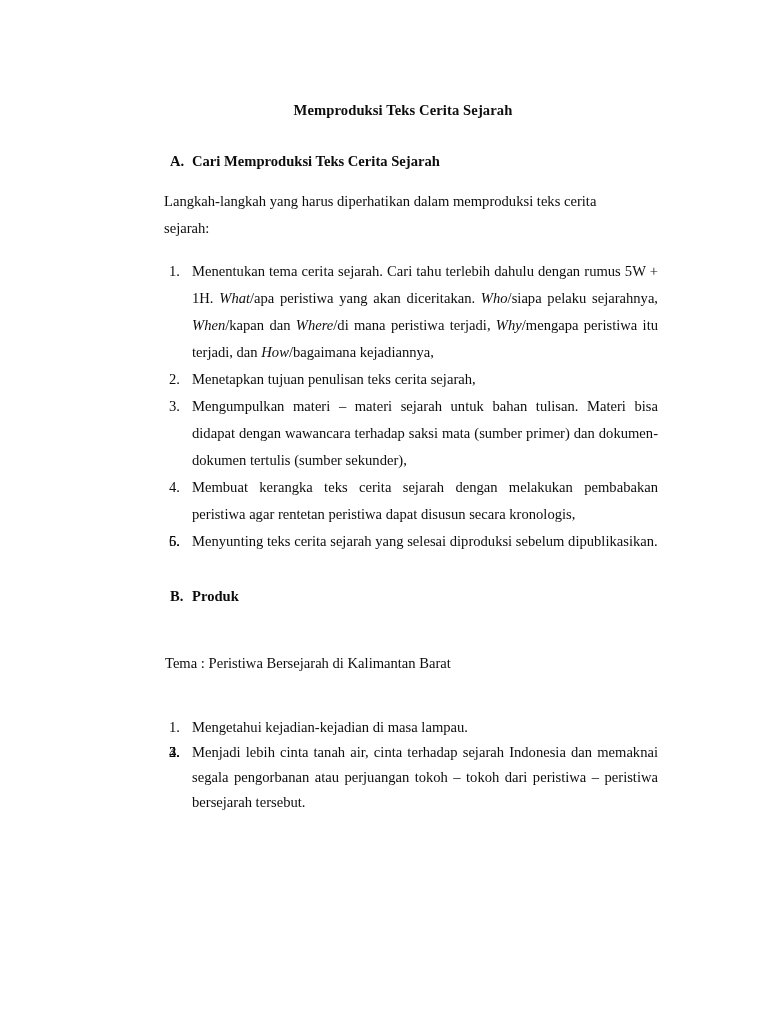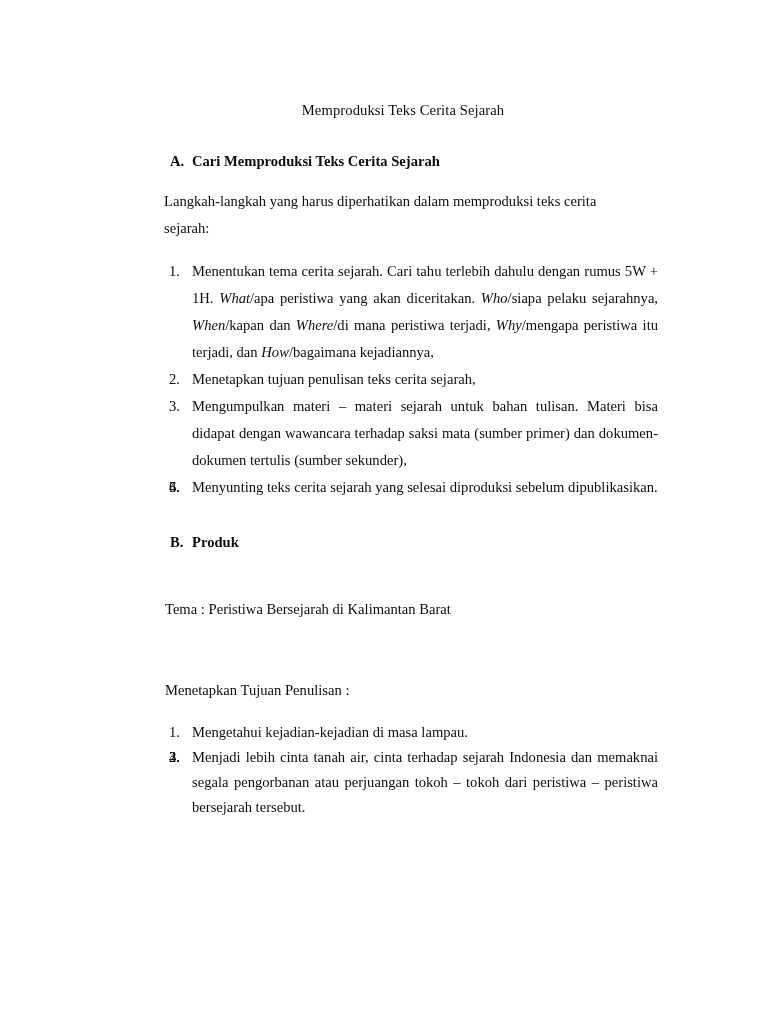--- a/index.html
+++ b/index.html
@@ -26,21 +26,21 @@
   }
   .content {
     position: absolute;
     left: 148px;
     top: 100px;
     width: 510px;
   }
 
   .doc-title {
     text-align: center;
-    font-weight: normal;
+    font-weight: bold;
     font-size: 14.6px;
     line-height: 20px;
     letter-spacing: 0.1px;
     margin: 0 0 30px 0;
   }
 
   
   .section-heading {
     position: relative;
     font-weight: bold;
@@ -111,39 +111,38 @@
       <span class="marker">A.</span>
       <span>Cari Memproduksi Teks Cerita Sejarah</span>
     </div>
 
     <p class="body-line">Langkah-langkah yang harus diperhatikan dalam memproduksi teks cerita sejarah:</p>
 
     <ol class="numlist" id="list-a">
         <li><span class="num">1.</span><span><span>Menentukan tema cerita sejarah. Cari tahu terlebih dahulu dengan rumus 5W + 1H. </span><i>What</i><span>/apa peristiwa yang akan diceritakan. </span><i>Who</i><span>/siapa pelaku sejarahnya, </span><i>When</i><span>/kapan dan </span><i>Where</i><span>/di mana peristiwa terjadi, </span><i>Why</i><span>/mengapa peristiwa itu terjadi, dan </span><i>How</i><span>/bagaimana kejadiannya,</span></span></li>
         <li><span class="num">2.</span><span><span>Menetapkan tujuan penulisan teks cerita sejarah,</span></span></li>
         <li><span class="num">3.</span><span><span>Mengumpulkan materi – materi  sejarah untuk bahan tulisan. Materi bisa didapat dengan wawancara terhadap saksi mata (sumber primer) dan dokumen-dokumen tertulis (sumber sekunder),</span></span></li>
-        <li><span class="num">4.</span></li>
+        <li><span class="num">4.</span><span><span>Membuat kerangka teks cerita sejarah dengan melakukan pembabakan peristiwa agar rentetan peristiwa dapat disusun secara kronologis,</span></span></li>
         <li><span class="num">5.</span></li>
         <li><span class="num">6.</span><span><span>Menyunting teks cerita sejarah yang selesai diproduksi sebelum dipublikasikan.</span></span></li>
       </ol>
 
     <div class="gap-lg"></div>
 
     <div class="section-heading">
       <span class="marker">B.</span>
       <span>Produk</span>
     </div>
 
     <div class="gap-md"></div>
 
     <p class="plain">Tema : Peristiwa Bersejarah di Kalimantan Barat</p>
 
     <div class="gap-md"></div>
 
-    <p class="plain">Menetapkan Tujuan Penulisan :</p>
 
     <ol class="numlist tight" id="list-b">
         <li><span class="num">1.</span><span><span>Mengetahui kejadian-kejadian di masa lampau.</span></span></li>
         <li><span class="num">2.</span></li>
         <li><span class="num">3.</span></li>
         <li><span class="num">4.</span><span><span>Menjadi lebih cinta tanah air, cinta terhadap sejarah Indonesia dan memaknai segala pengorbanan atau perjuangan tokoh – tokoh dari peristiwa – peristiwa bersejarah tersebut.</span></span></li>
       </ol>
 
   </div>
 </div>

